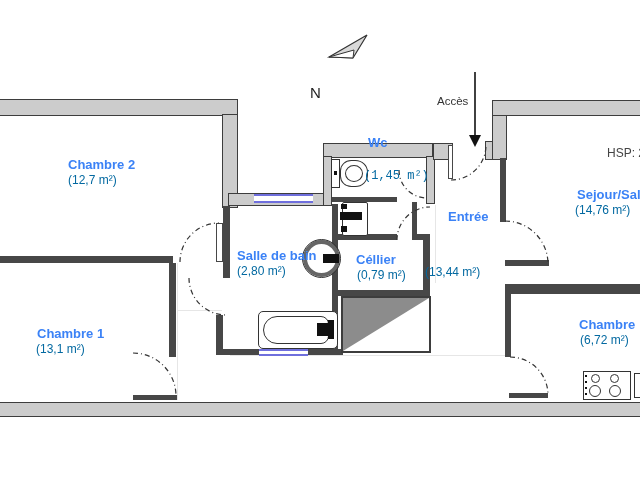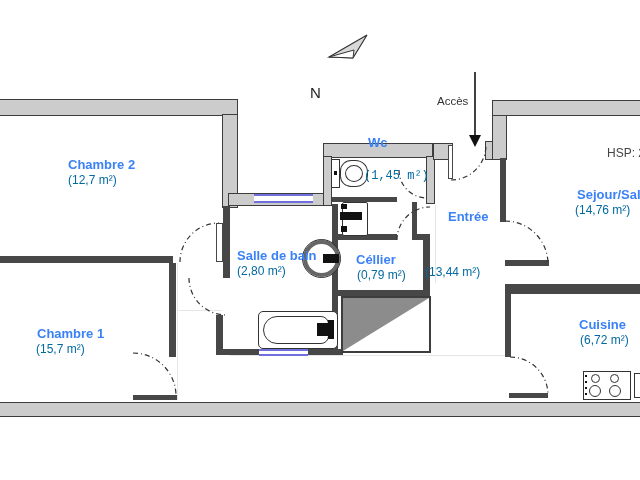--- a/index.html
+++ b/index.html
@@ -128,33 +128,33 @@
   </div>
 
   <div class="annot" style="left:310px;top:84px;font-size:15px;color:#222;">N</div>
   <div class="annot" style="left:437px;top:95px;font-size:11.5px;">Accès</div>
   <div class="annot" style="left:607px;top:146px;font-size:12px;color:#444;">HSP: 2,</div>
 
   <div class="room-name" style="left:68px;top:157px;">Chambre 2</div>
   <div class="room-area" style="left:68px;top:173px;">(12,7 m²)</div>
 
   <div class="room-name" style="left:37px;top:326px;">Chambre 1</div>
-  <div class="room-area" style="left:36px;top:342px;">(15,7 m²)</div>
+  <div class="room-area" style="left:36px;top:342px;">(13,1 m²)</div>
 
   <div class="room-name" style="left:237px;top:248px;">Salle de bain</div>
   <div class="room-area" style="left:237px;top:264px;">(2,80 m²)</div>
 
   <div class="room-name" style="left:368px;top:135px;">Wc</div>
   <div class="room-area" style="left:364px;top:169px;font-family:Liberation Mono, monospace;">(1,45 m²)</div>
 
   <div class="room-name" style="left:356px;top:252px;">Céllier</div>
   <div class="room-area" style="left:357px;top:268px;">(0,79 m²)</div>
 
   <div class="room-name" style="left:448px;top:209px;">Entrée</div>
   <div class="room-area" style="left:425px;top:225px;margin-top:40px;">(13,44 m²)</div>
 
   <div class="room-name" style="left:577px;top:187px;">Sejour/Salle</div>
   <div class="room-area" style="left:575px;top:203px;">(14,76 m²)</div>
 
-  <div class="room-name" style="left:579px;top:317px;">Cuisine</div>
+  <div class="room-name" style="left:579px;top:317px;">Chambre</div>
   <div class="room-area" style="left:580px;top:333px;">(6,72 m²)</div>
 
 </div>
 
 </body></html>

